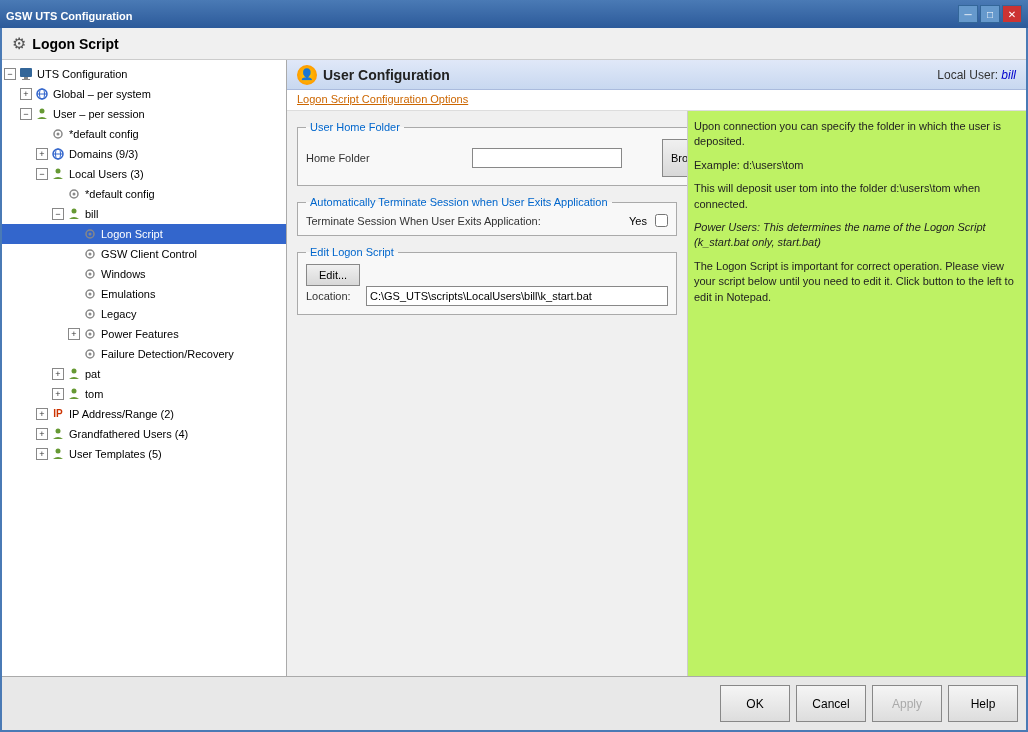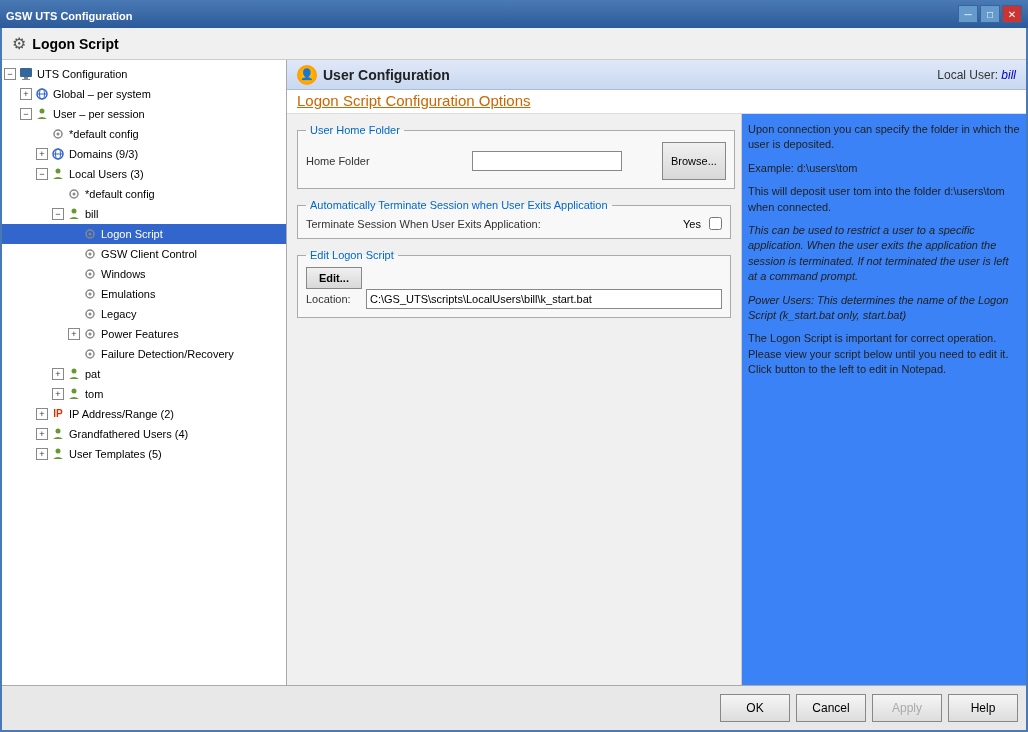--- a/index.html
+++ b/index.html
@@ -177,21 +177,21 @@
 
     
     .panel-subtitle {
       padding: 2px 10px 4px;
       background: white;
       border-bottom: 1px solid #ddd;
     }
     .panel-subtitle a {
       color: #cc6600;
       text-decoration: underline;
-      font-size: 15px;
+      font-size: 11px;
       cursor: pointer;
     }
 
     
     .panel-body {
       display: flex;
       flex: 1;
       overflow: hidden;
     }
 
@@ -270,21 +270,20 @@
     }
 
     
     .edit-btn {
       height: 22px;
       padding: 0 12px;
       font-size: 11px;
       border: 1px solid #888;
       background: linear-gradient(to bottom, #f0f0f0, #d8d8d8);
       cursor: pointer;
-      font-weight: bold;
     }
 
     .location-row {
       display: flex;
       align-items: center;
       margin-top: 0;
     }
     .location-label {
       min-width: 60px;
       font-size: 11px;
@@ -294,22 +293,22 @@
       flex: 1;
       height: 20px;
       border: 1px solid #888;
       background: white;
       padding: 1px 3px;
       font-size: 11px;
     }
 
     
     .help-panel {
-      width: 285px;
-      background: #3b82f6;
+      width: 339px;
+      background: #bef264;
       border-left: 1px solid #ccc;
       overflow-y: scroll;
       padding: 8px 6px;
       font-size: 11px;
       color: #222;
     }
     .help-panel p {
       margin-bottom: 8px;
       line-height: 1.4;
     }
@@ -325,21 +324,21 @@
     
     .footer {
       background: #e8e8e8;
       border-top: 1px solid #aaa;
       padding: 8px;
       display: flex;
       justify-content: flex-end;
       gap: 6px;
     }
     .footer-btn {
-      height: 28px;
+      height: 37px;
       min-width: 70px;
       font-size: 12px;
       border: 1px solid #888;
       background: linear-gradient(to bottom, #f5f5f5, #ddd);
       cursor: pointer;
       padding: 0 12px;
     }
     .footer-btn.disabled {
       color: #aaa;
       cursor: default;
@@ -641,21 +640,20 @@
               <input class="location-input" type="text" value="C:\GS_UTS\scripts\LocalUsers\bill\k_start.bat" style="">
             </div>
           </fieldset>
 
         </div>
 
         <div class="help-panel" id="help-panel">
         <p>Upon connection you can specify the folder in which the user is deposited.</p>
             <p>Example: d:\users\tom</p>
             <p>This will deposit user tom into the folder d:\users\tom when connected.</p>
-            <p class="italic">This can be used to restrict a user to a specific application. When the user exits the application the session is terminated. If not terminated the user is left at a command prompt.</p>
             <p class="italic">Power Users: This determines the name of the Logon Script (k_start.bat only, start.bat)</p>
             <p>The Logon Script is important for correct operation. Please view your script below until you need to edit it. Click button to the left to edit in Notepad.</p>
           </div>
 
       </div>
     </div>
   </div>
 
   <div class="footer">
     <button class="footer-btn">OK</button>

